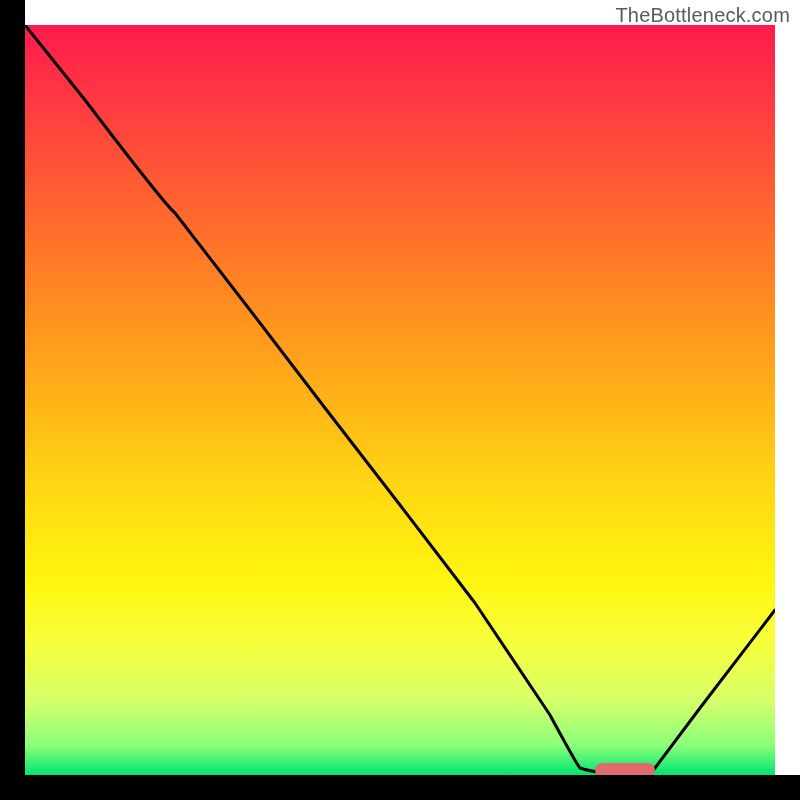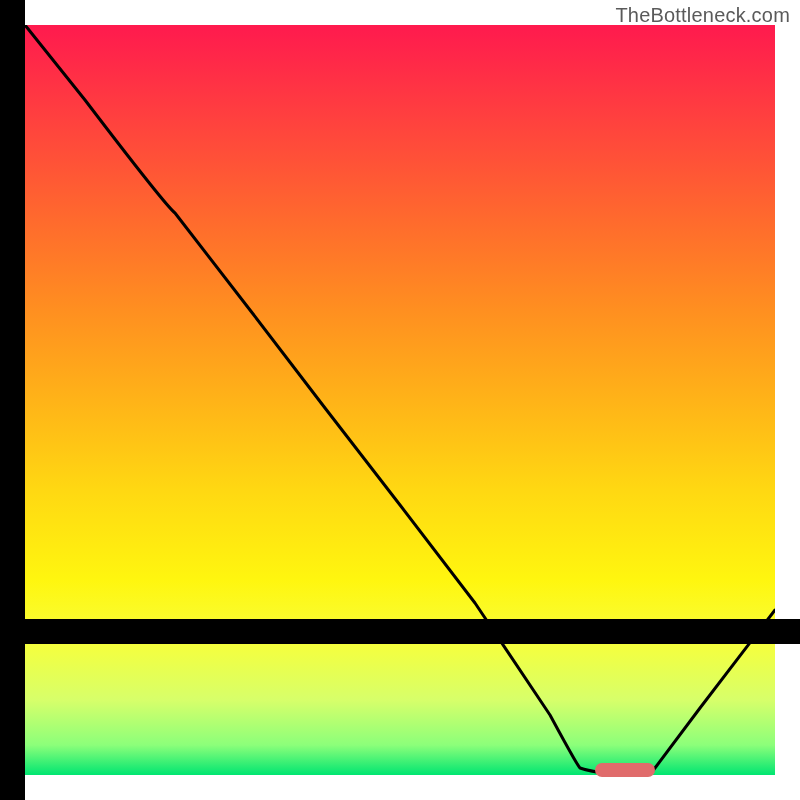--- a/index.html
+++ b/index.html
@@ -6,21 +6,21 @@
     margin: 0;
     padding: 0;
     width: 800px;
     height: 800px;
     background: #ffffff;
     font-family: Arial, Helvetica, sans-serif;
   }
   .canvas {
     position: relative;
     width: 800px;
-    height: 644px;
+    height: 800px;
   }
   .watermark {
     position: absolute;
     top: 4px;
     right: 10px;
     color: #5a5a5a;
     font-size: 20px;
     font-weight: 500;
     letter-spacing: 0.2px;
     z-index: 50;

